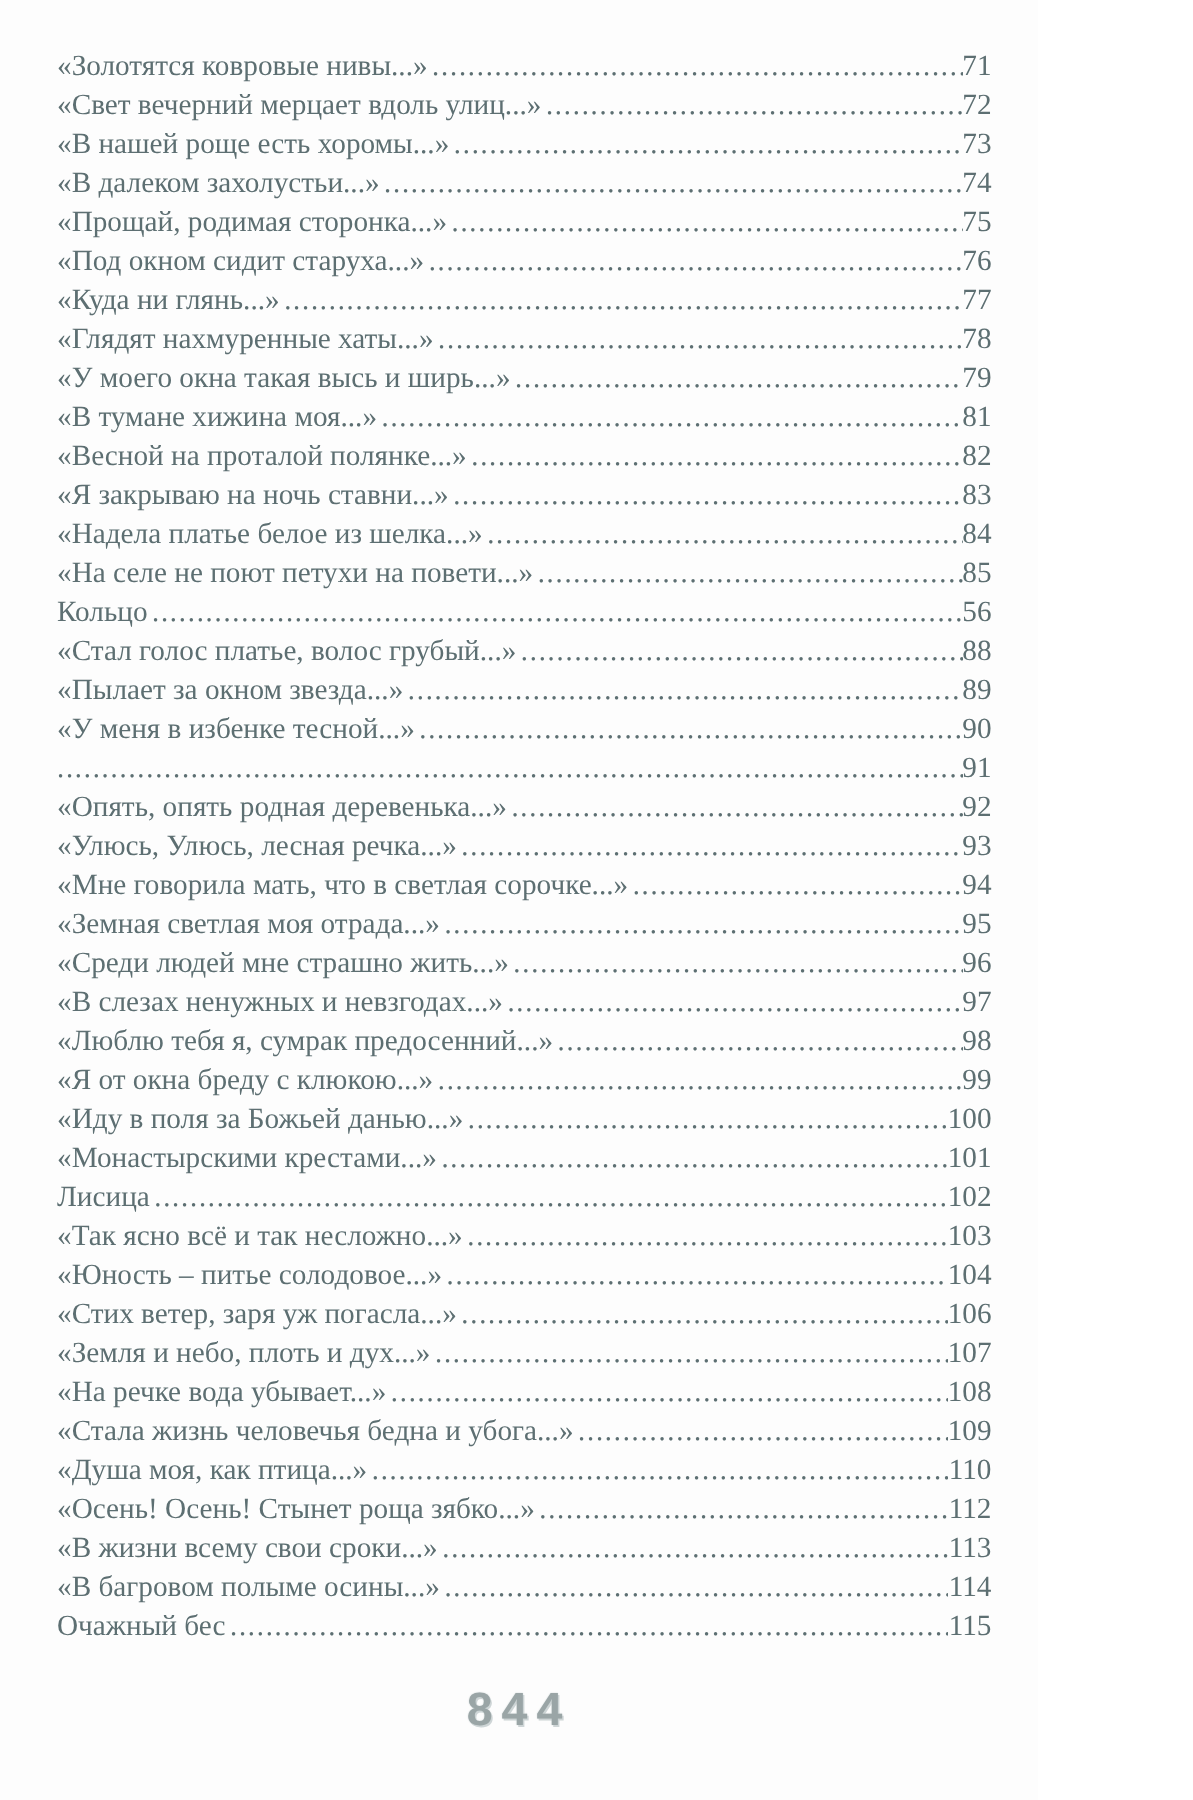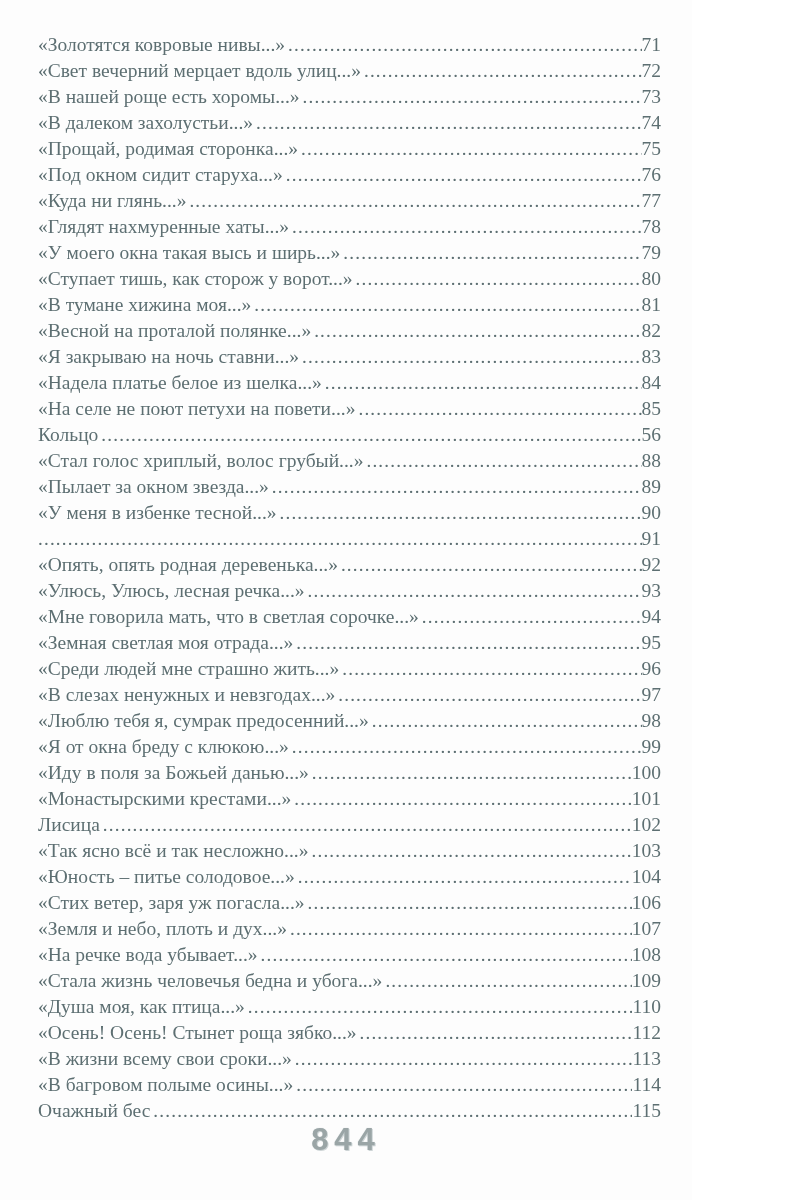--- a/index.html
+++ b/index.html
@@ -123,25 +123,20 @@
     <span class="toc-leader"></span>
     <span class="toc-page">78</span>
   </div>
 
   <div class="toc-row">
     <span class="toc-title">«У моего окна такая высь и ширь...»</span>
     <span class="toc-leader"></span>
     <span class="toc-page">79</span>
   </div>
 
-  <div class="toc-row">
-    <span class="toc-title">«Ступает тишь, как сторож у ворот...»</span>
-    <span class="toc-leader"></span>
-    <span class="toc-page">80</span>
-  </div>
 
   <div class="toc-row">
     <span class="toc-title">«В тумане хижина моя...»</span>
     <span class="toc-leader"></span>
     <span class="toc-page">81</span>
   </div>
 
   <div class="toc-row">
     <span class="toc-title">«Весной на проталой полянке...»</span>
     <span class="toc-leader"></span>
@@ -166,21 +161,21 @@
     <span class="toc-page">85</span>
   </div>
 
   <div class="toc-row">
     <span class="toc-title">Кольцо</span>
     <span class="toc-leader"></span>
     <span class="toc-page">56</span>
   </div>
 
   <div class="toc-row">
-    <span class="toc-title">«Стал голос хриплый, волос грубый...»</span>
+    <span class="toc-title">«Стал голос платье, волос грубый...»</span>
     <span class="toc-leader"></span>
     <span class="toc-page">88</span>
   </div>
 
   <div class="toc-row">
     <span class="toc-title">«Пылает за окном звезда...»</span>
     <span class="toc-leader"></span>
     <span class="toc-page">89</span>
   </div>
 

